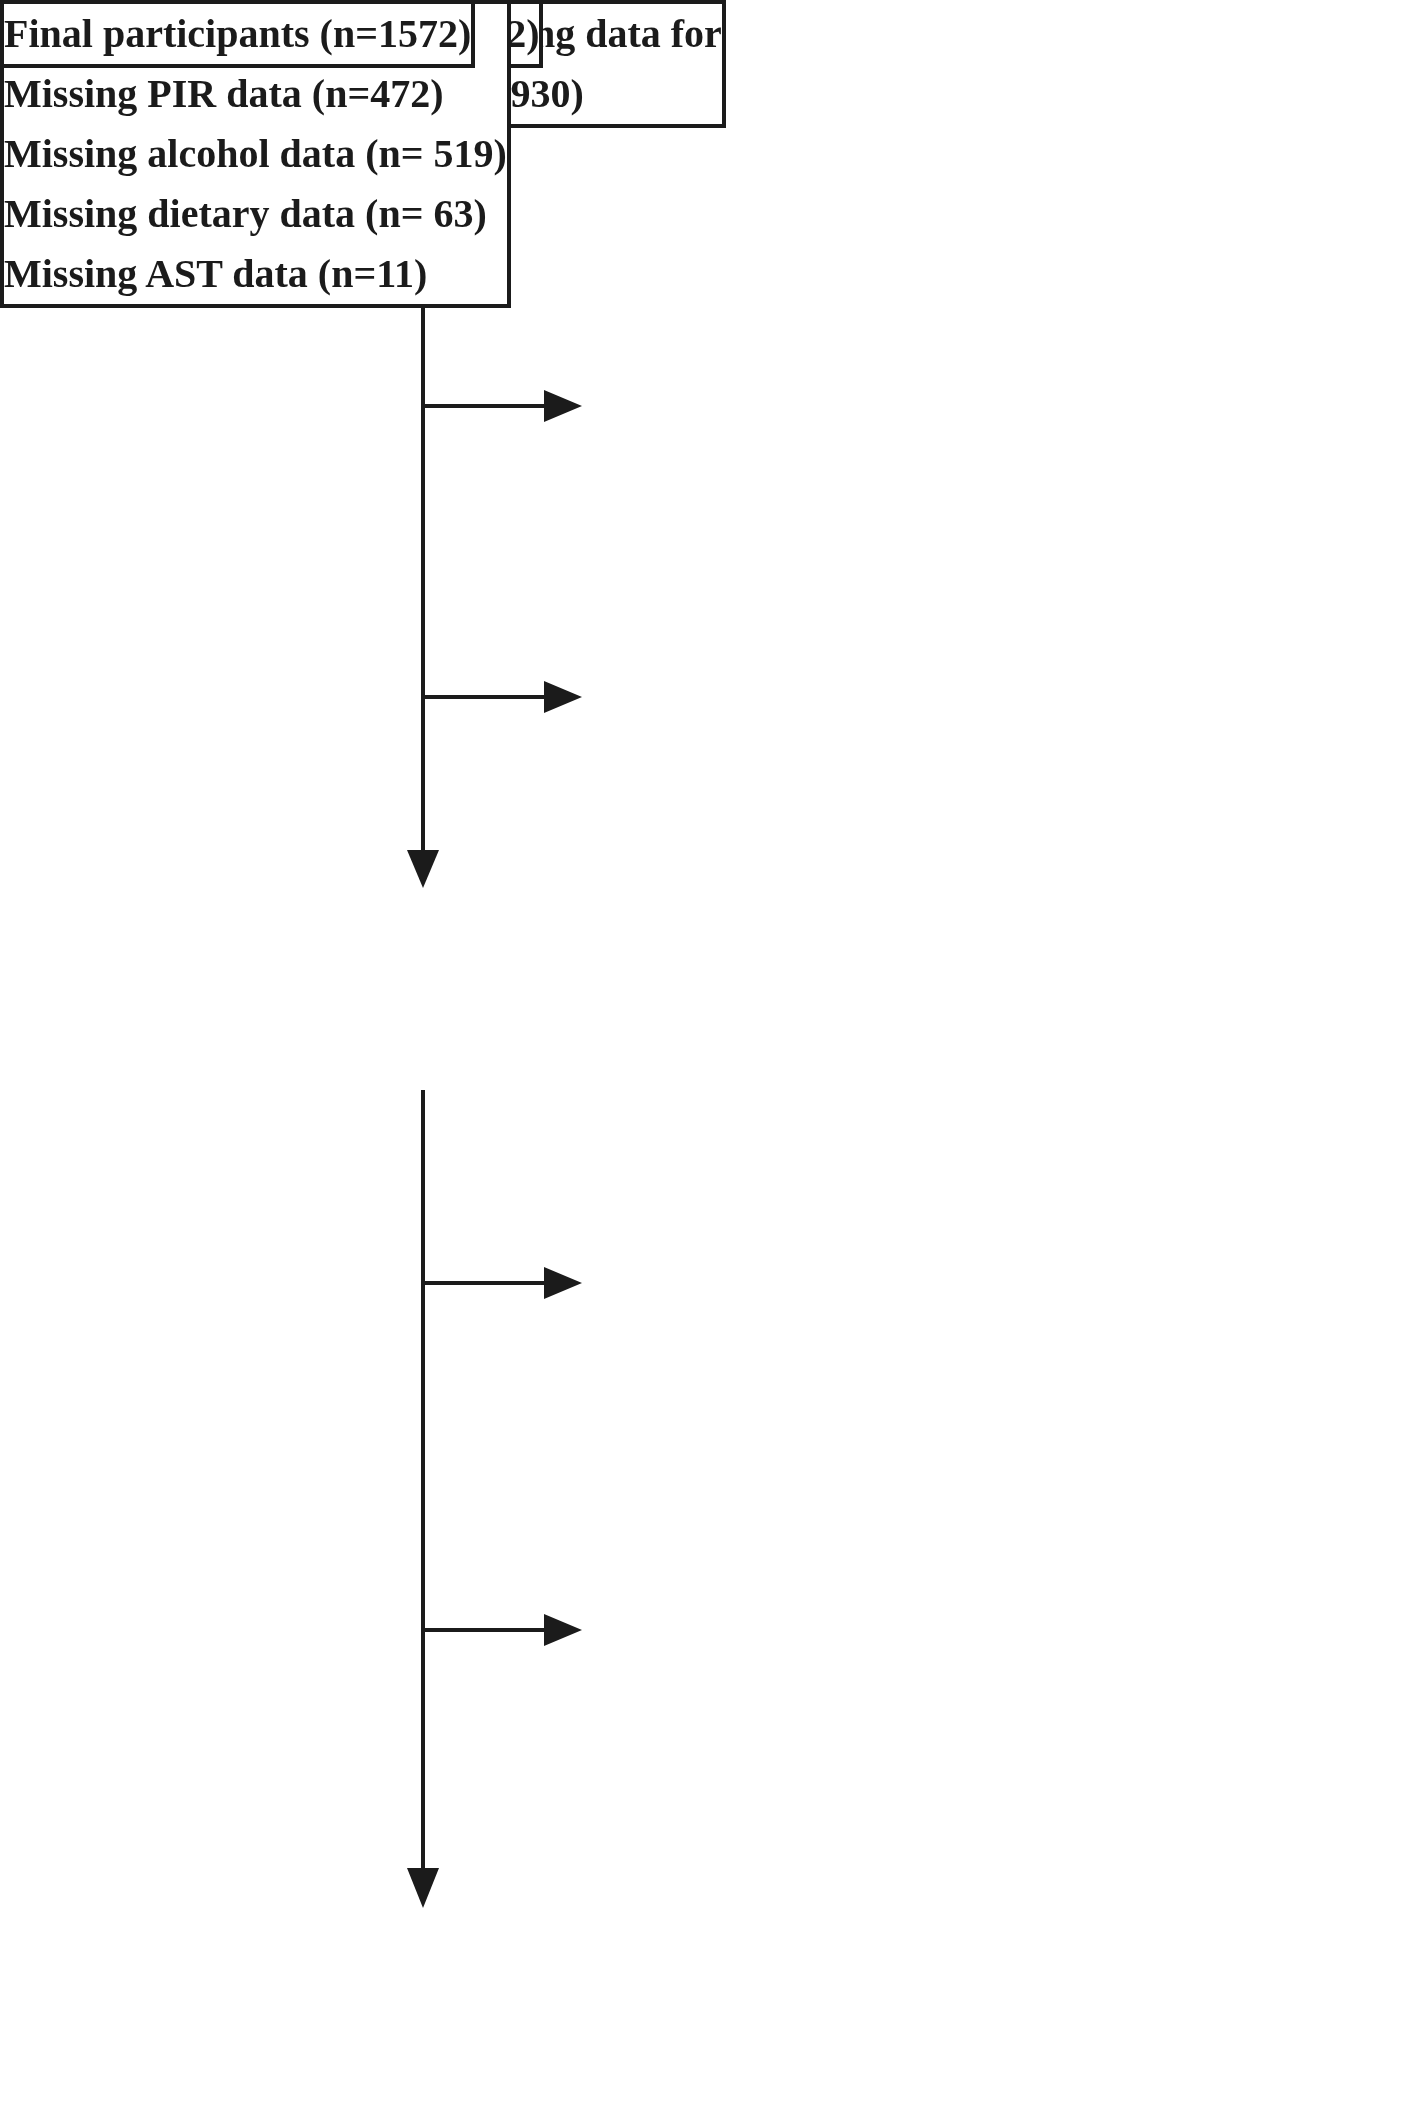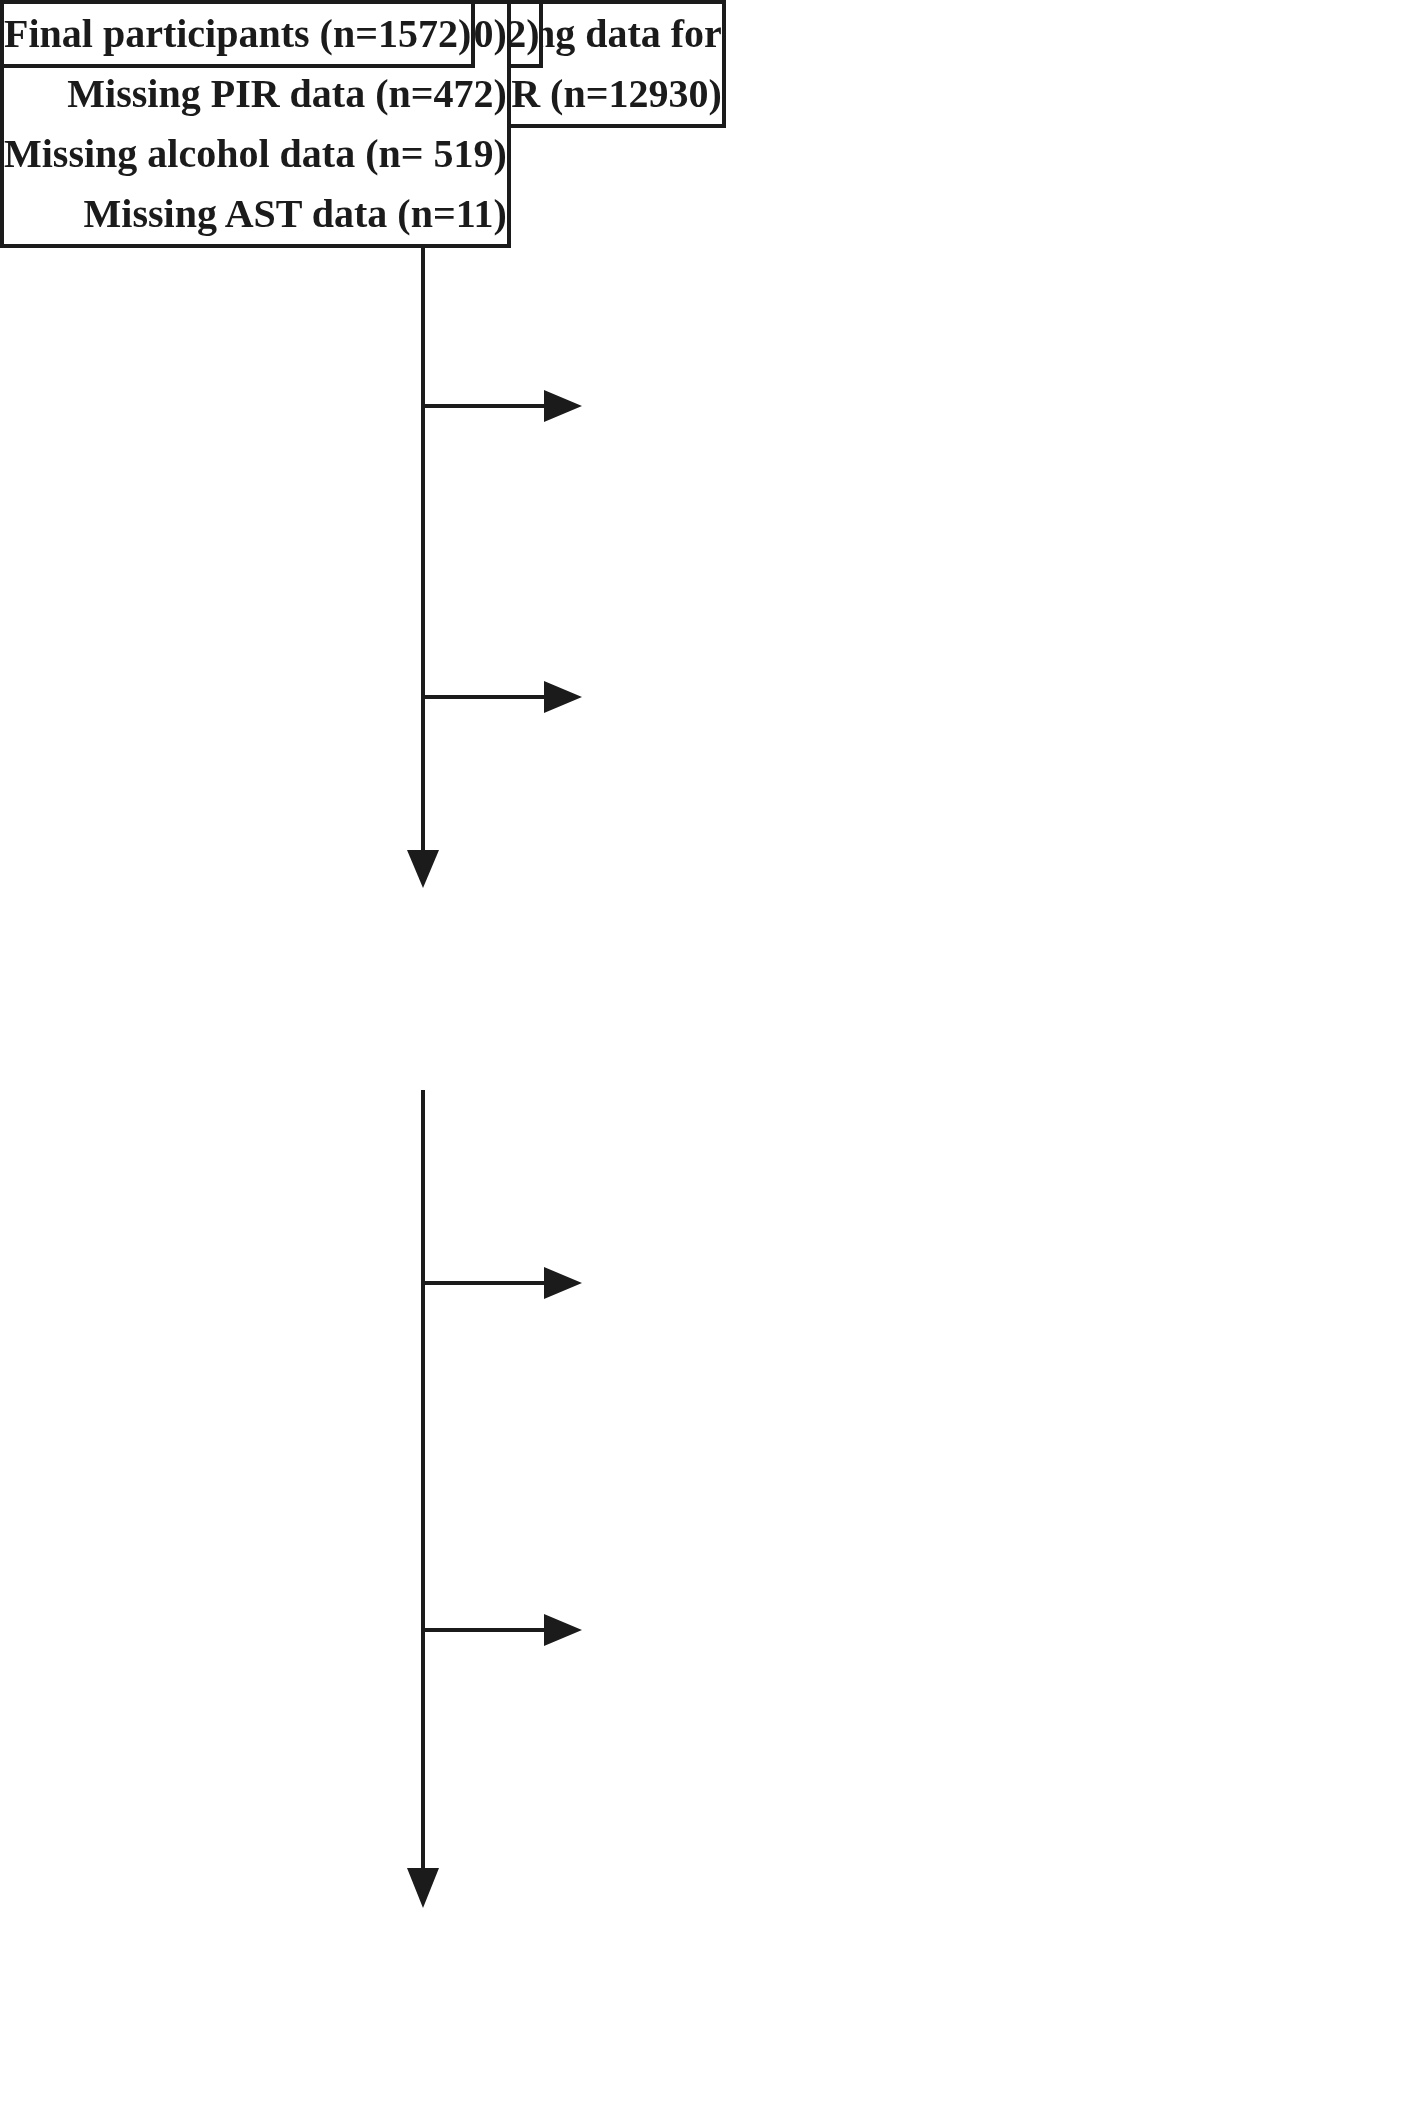--- a/index.html
+++ b/index.html
@@ -39,21 +39,21 @@
     fill: var(--line);
     stroke: none;
   }
   .flow-box {
     position: absolute;
     border: 4px solid var(--line);
     background: var(--bg);
     color: var(--text);
     display: flex;
     flex-direction: column;
-    align-items: flex-end;
+    align-items: flex-start;
     justify-content: center;
     text-align: center;
     font-weight: bold;
     font-size: 40px;
     line-height: 60px;
   }
   .flow-box .line { white-space: nowrap; }
   .rounded { border-radius: 24px; }
 
   
@@ -111,20 +111,21 @@
   </div>
 
   <div class="flow-box box-r3">
     <div class="line">Without hypertension (n=7002)</div>
   </div>
 
   <div class="flow-box box-r4">
     <div class="line">Missing VAI data (n=3220)</div>
     <div class="line">Missing PIR data (n=472)</div>
     <div class="line">Missing alcohol data (n= 519)</div>
+    <div class="line">Missing dietary data (n= 63)</div>
     <div class="line">Missing AST data (n=11)</div>
   </div>
 
   <div class="flow-box box-final">
     <div class="line">Final participants (n=1572)</div>
   </div>
 
 </div>
 
 </body></html>

